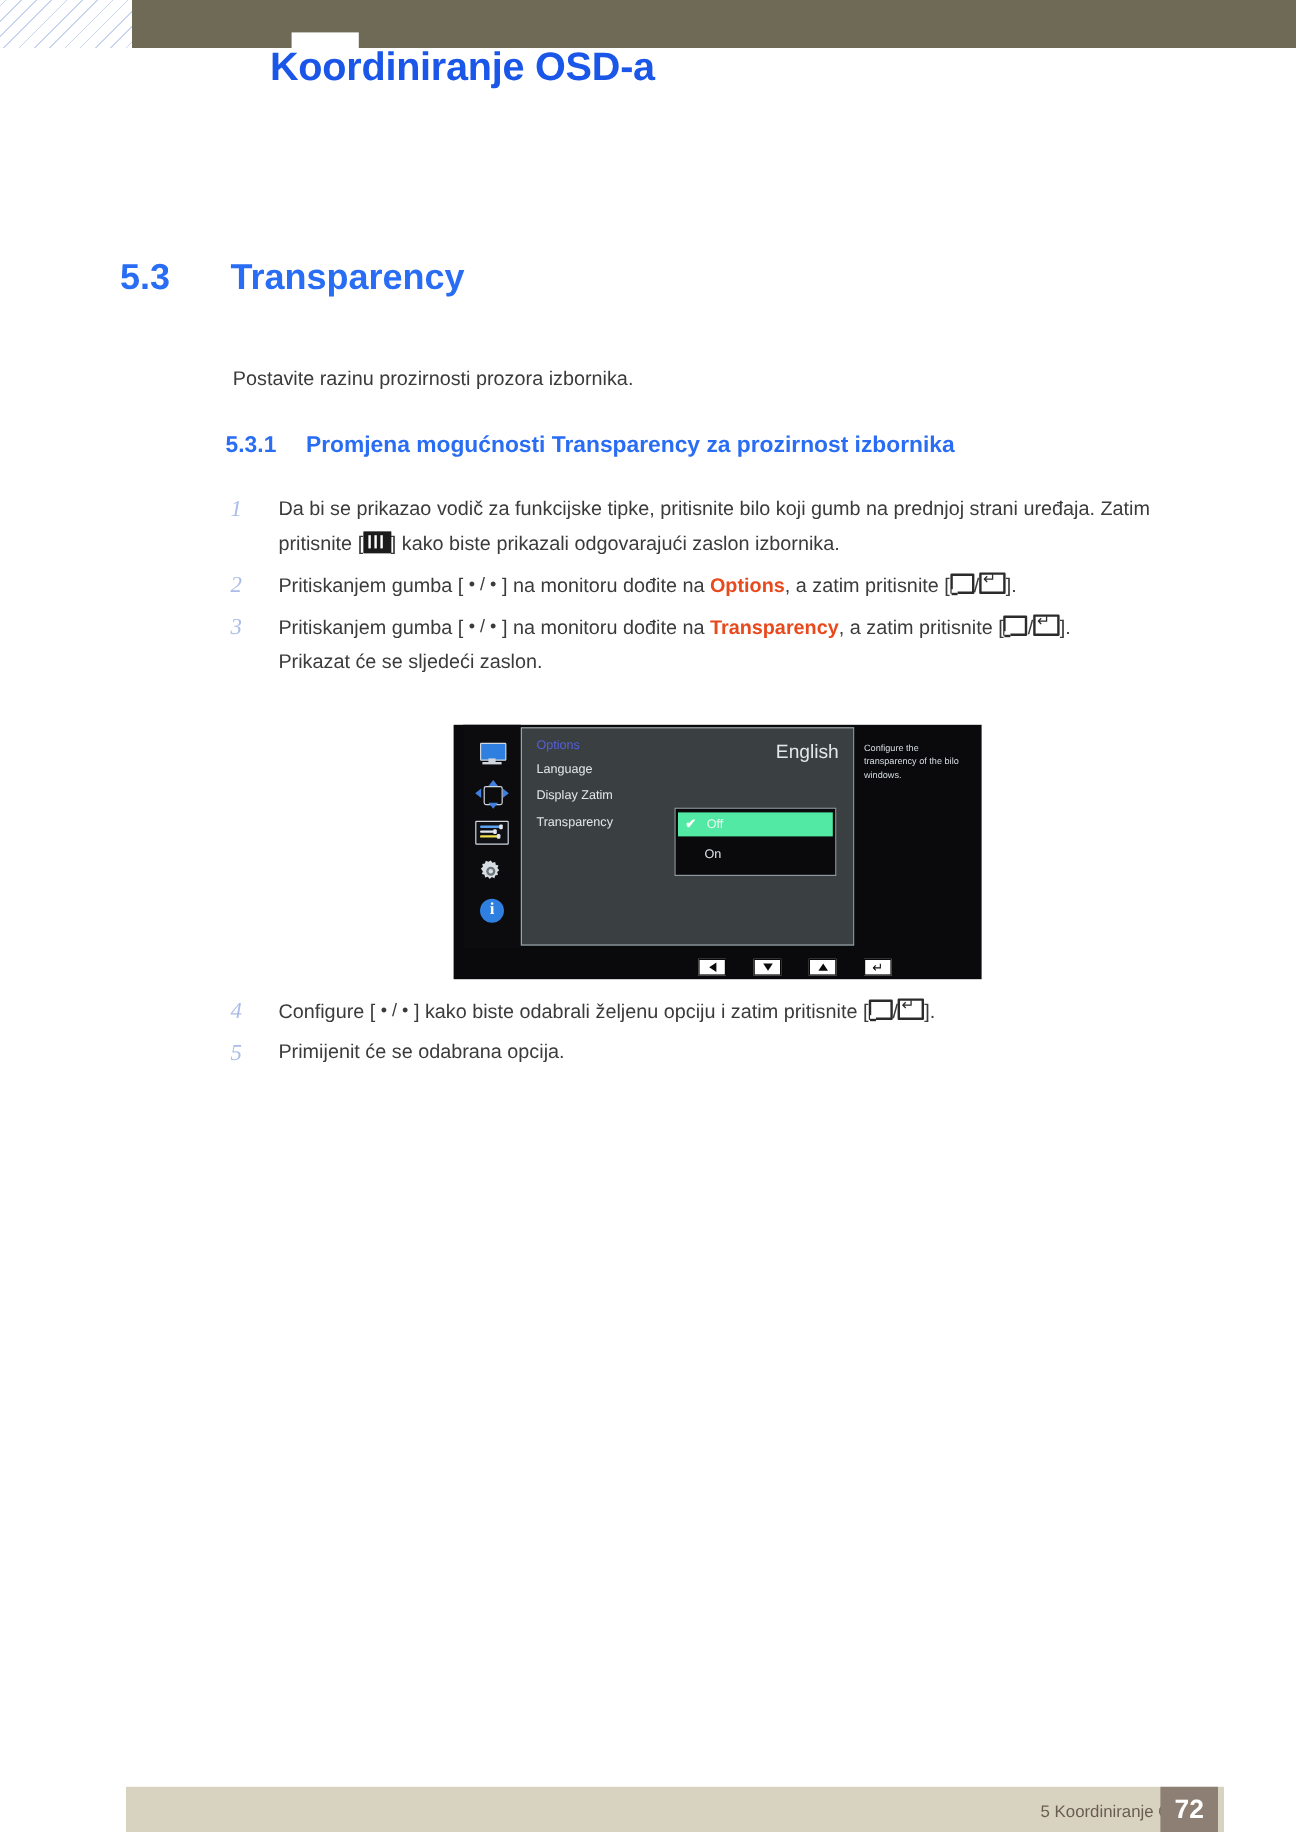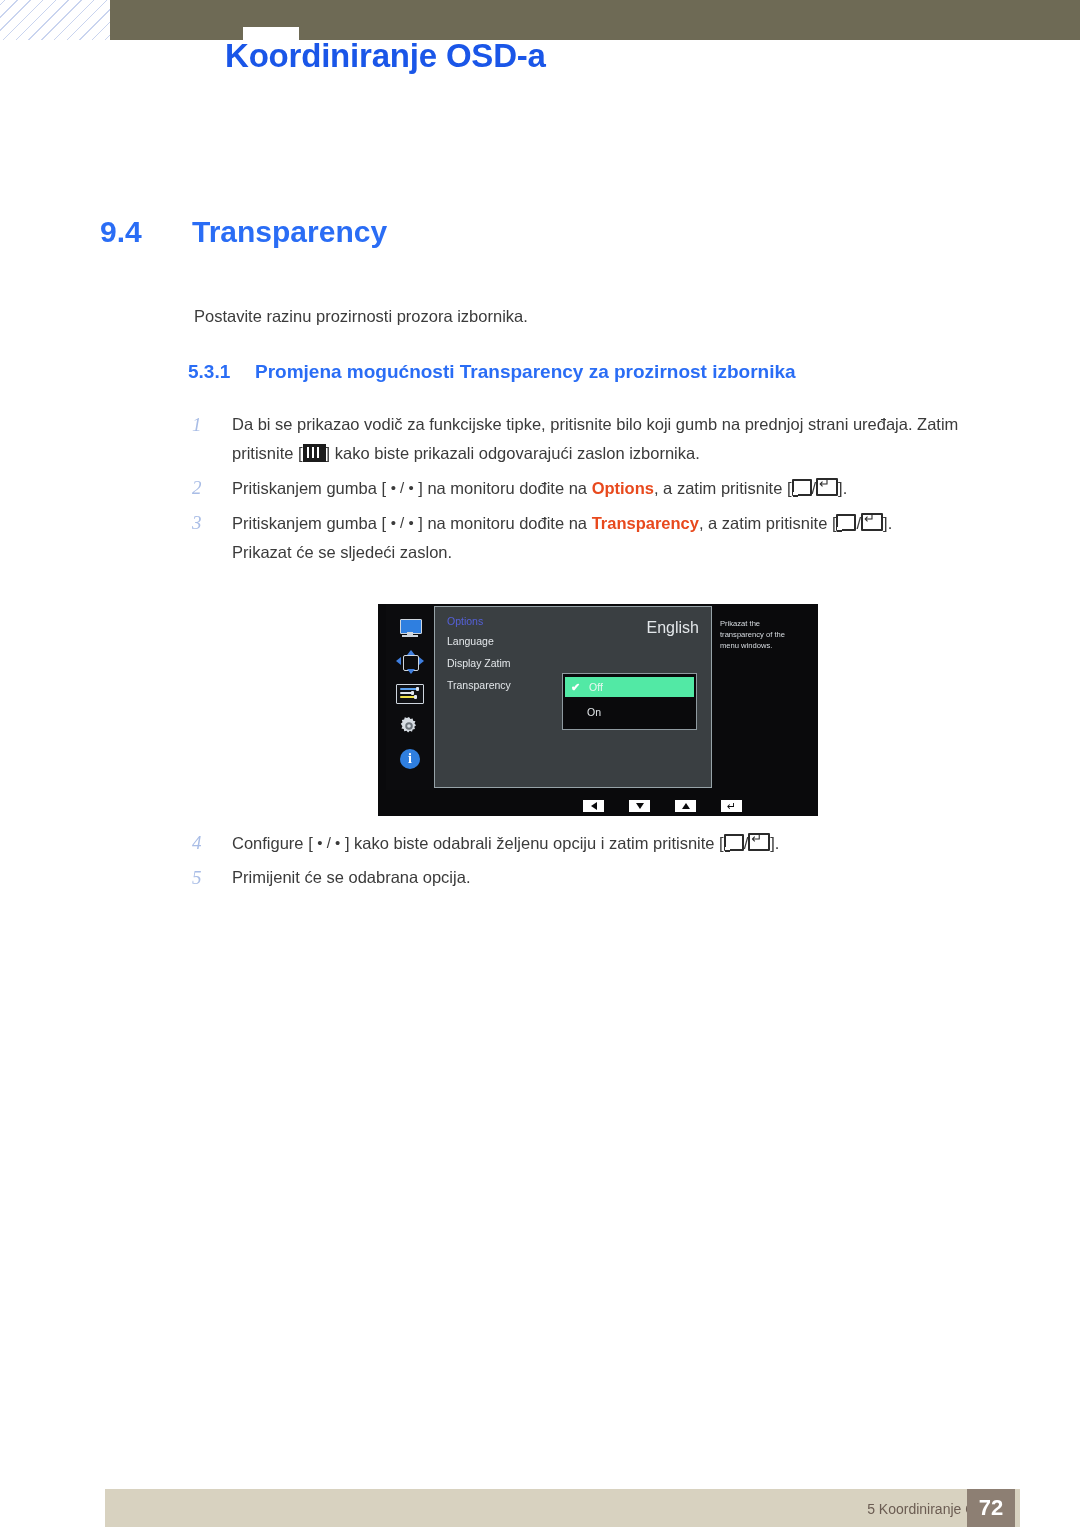--- a/index.html
+++ b/index.html
@@ -204,21 +204,21 @@
 <body>
 
 <div class="hatch"></div>
 
 <div class="header-bar">
   <div class="header-notch"></div>
 </div>
 <div class="header-title">Koordiniranje OSD-a</div>
 
 <div class="sec-h1">
-  <span class="num">9.4</span><span>Transparency</span>
+  <span class="num">5.3</span><span>Transparency</span>
 </div>
 
 <div class="intro">Postavite razinu prozirnosti prozora izbornika.</div>
 
 <div class="sec-h2">
   <span class="num">5.3.1</span><span>Promjena mogućnosti Transparency za prozirnost izbornika</span>
 </div>
 
 <div class="steps">
 
@@ -293,21 +293,21 @@
 
       <div class="osd-pop">
         <div class="pop-item pop-sel">
           <span class="chk">✔</span>
           <span class="lbl">Off</span>
         </div>
         <div class="pop-item pop-off">On</div>
       </div>
     </div>
 
-    <div class="osd-help">Prikazat the transparency of the menu windows.</div>
+    <div class="osd-help">Configure the transparency of the bilo windows.</div>
   </div>
 
   <div class="osd-bottom">
     <div class="osd-btn b1">
         <i class="tri-l"></i>
       </div>
     <div class="osd-btn b2">
         <i class="tri-d"></i>
       </div>
     <div class="osd-btn b3">

